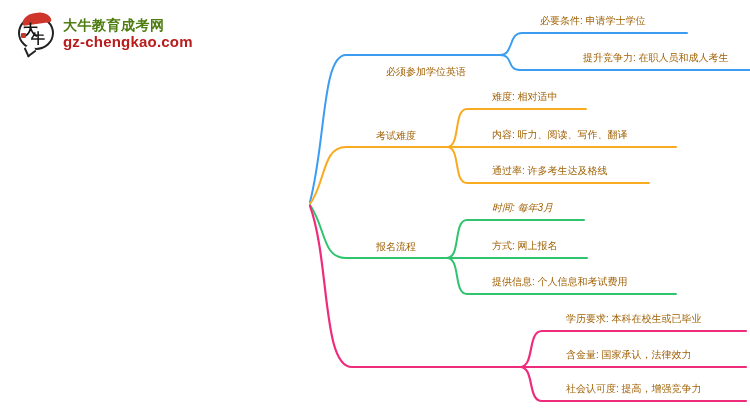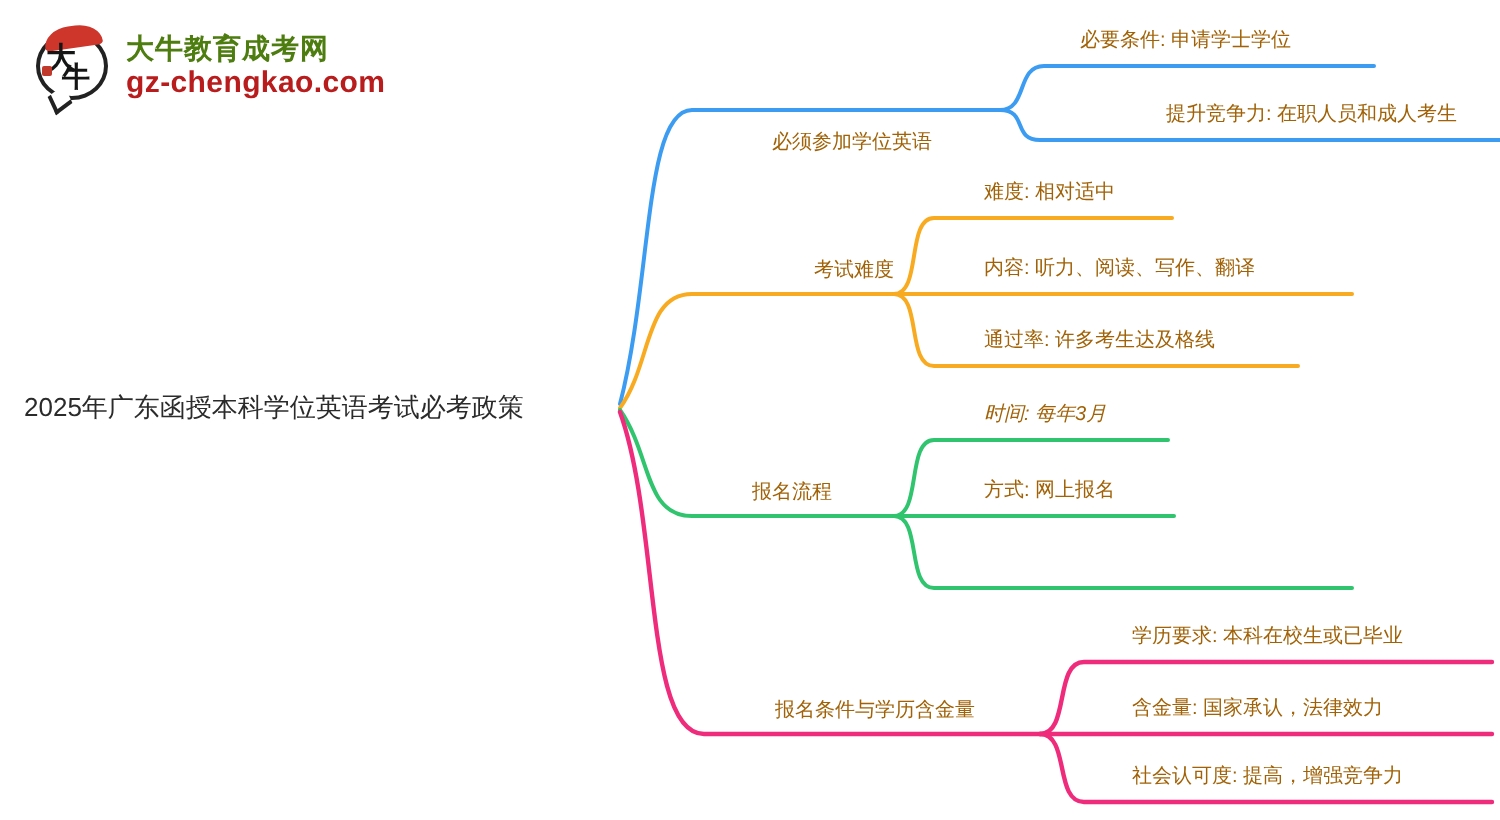--- a/index.html
+++ b/index.html
@@ -11,21 +11,21 @@
   }
   .stage{position:absolute;inset:0;width:750px;height:410px;}
   svg.lines{position:absolute;left:0;top:0;}
   .txt{
     position:absolute;white-space:nowrap;
     font-size:10px;line-height:16px;color:#a16207;
   }
   .root-title{left:12px;top:196px;font-size:13px;color:#2b2b2b;}
   .branch-label{text-align:center;}
   .bl-1{left:352px;top:36px;width:148px;margin-top:28px;}
-  .bl-2{left:345px;top:128px;width:102px;text-align:right;}
+  .bl-2{left:345px;top:128px;width:102px;}
   .bl-3{left:345px;top:239px;width:102px;}
   .bl-4{left:355px;top:348px;width:165px;}
   .lf-b1{left:540px;top:13px;}
   .lf-b2{left:558px;top:50px;margin-left:25px;}
   .lf-o1{left:492px;top:89px;}
   .lf-o2{left:492px;top:127px;}
   .lf-o3{left:492px;top:163px;}
   .lf-g1{left:492px;top:200px;font-style:italic;}
   .lf-g2{left:492px;top:238px;text-align:right;}
   .lf-g3{left:492px;top:274px;}
@@ -73,36 +73,35 @@
       <path d="M447,258 C461,258 453,294 467,294 L676,294"></path>
     </g>
     <g fill="none" stroke-width="2.2" stroke-linecap="round" stroke-linejoin="round" stroke="#ef2b7c">
       <path d="M310,206 C330,262 322,367 352,367 L520,367"></path>
       <path d="M520,367 C535,367 527,331 542,331 L746,331"></path>
       <path d="M520,367 L746,367"></path>
       <path d="M520,367 C535,367 527,401 542,401 L746,401"></path>
     </g>
   </svg>
 
-  <div class="txt root-title">2025年广东函授本科学位英语考试必考政策</div>
 
   <div class="txt branch-label bl-1">必须参加学位英语</div>
   <div class="txt branch-label bl-2">考试难度</div>
   <div class="txt branch-label bl-3">报名流程</div>
-  <div class="txt branch-label bl-4">报名条件与学历含金量</div>
 
   <div class="txt lf-b1">必要条件: 申请学士学位</div>
   <div class="txt lf-b2">提升竞争力: 在职人员和成人考生</div>
 
   <div class="txt lf-o1">难度: 相对适中</div>
   <div class="txt lf-o2">内容: 听力、阅读、写作、翻译</div>
   <div class="txt lf-o3">通过率: 许多考生达及格线</div>
 
   <div class="txt lf-g1">时间: 每年3月</div>
   <div class="txt lf-g2">方式: 网上报名</div>
+  <div class="txt lf-g3">提供信息: 个人信息和考试费用</div>
 
   <div class="txt lf-p1">学历要求: 本科在校生或已毕业</div>
   <div class="txt lf-p2">含金量: 国家承认，法律效力</div>
   <div class="txt lf-p3">社会认可度: 提高，增强竞争力</div>
 
   <div class="logo">
     <div class="logo-icon">
       <div class="bubble">
         <div class="red-arc"></div>
         <span class="ch1">大</span>

